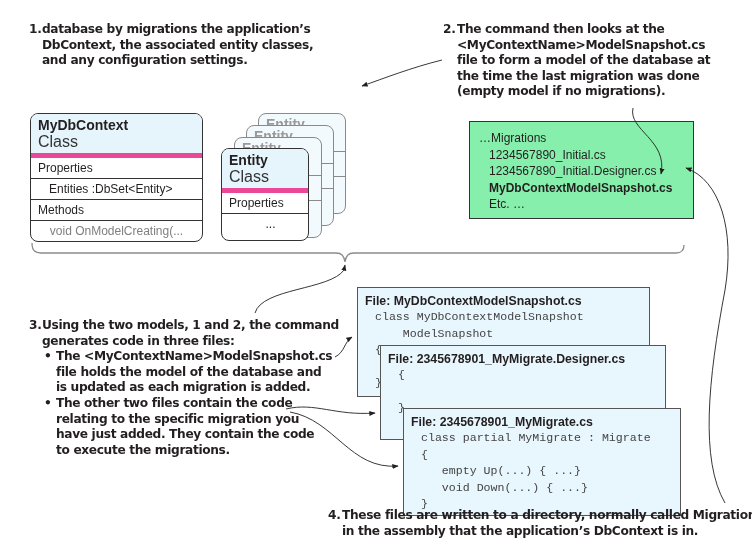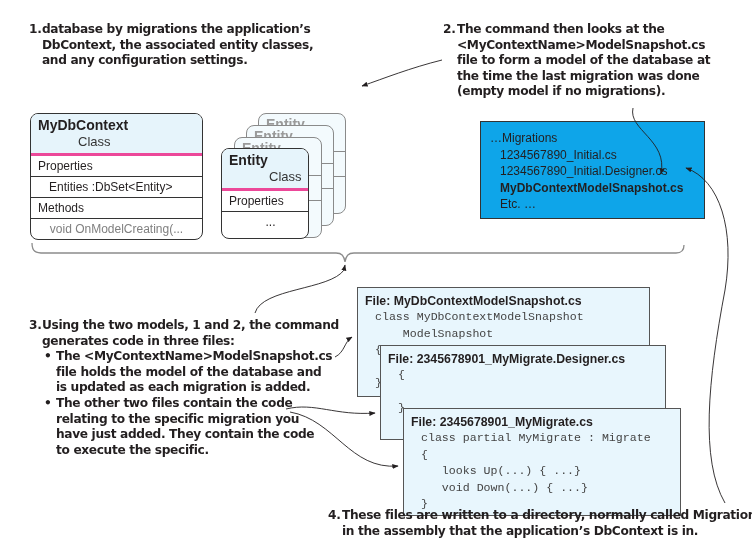--- a/index.html
+++ b/index.html
@@ -7,33 +7,33 @@
           font-family:"Liberation Sans", sans-serif; color:#231f20; }
   .ann { position:absolute; font-family:"DejaVu Sans", sans-serif; font-weight:bold;
          font-size:12.2px; line-height:15.6px; color:#231f20; letter-spacing:-0.35px; }
   .ann .num { position:absolute; left:0; top:0; }
   .ann .line { display:block; white-space:nowrap; }
   .bullet-line { display:block; white-space:nowrap; }
   svg.overlay { position:absolute; left:0; top:0; width:752px; height:549px; pointer-events:none; }
 
   
   .uml { position:absolute; background:#fff; border:1.3px solid #333; border-radius:8px; overflow:hidden; }
-  .uml .head { background:#e6f4fb; padding:3px 7px 4px 7px; border-bottom:3px solid #ec4899; }
+  .uml .head { background:#e6f4fb; padding:3px 7px 4px 7px; border-bottom:5px solid #ec4899; }
   .uml .title { font-weight:bold; font-size:14px; line-height:17px; color:#231f20; }
-  .uml .sub { font-size:13px; line-height:15px; color:#333;margin-left:40px; }
+  .uml .sub { font-size:16px; line-height:15px; color:#333; }
   .uml .row { font-size:12px; line-height:14px; padding:3px 7px 3px 7px; border-bottom:1px solid #333; color:#231f20; white-space:nowrap; }
   .uml .row:last-child { border-bottom:none;text-align:center; }
   .uml .row.indent { padding-left:18px; }
   .uml .row.muted { color:#808080; }
   .ghost { position:absolute; background:#f3fafd; border:1.2px solid #8a8a8a; border-radius:8px; overflow:hidden; }
   .ghost .gtitle { font-weight:bold; font-size:14px; color:#9a9a9a; padding:2px 7px; height:14px; overflow:hidden; }
   .ghost .gline { position:absolute; left:0; right:0; height:1px; background:#8a8a8a; }
 
   
-  .folder { position:absolute; left:480px; top:121px; width:223px; height:96px; border:1.2px solid #333; background:#0ea5e9; }
+  .folder { position:absolute; left:469px; top:121px; width:223px; height:96px; border:1.2px solid #333; background:#86efac; }
   .folder .fl { font-size:12px; line-height:16.5px; white-space:nowrap; color:#231f20; }
   .folder .fl.bold { font-weight:bold; }
 
   
   .codefile { position:absolute; background:#e8f6fd; border:1.4px solid #555; }
   .codefile .fname { font-family:"Liberation Sans", sans-serif; font-weight:bold; font-size:12.3px; line-height:15px; color:#231f20; padding:6px 0 0 7px; white-space:nowrap; }
   .codefile .code { font-family:"Liberation Mono", monospace; font-size:11.6px; line-height:16.6px; color:#444; white-space:pre; padding-left:17px; }
 </style>
 </head>
 <body>
@@ -117,42 +117,42 @@
   <div class="codefile" style="left:380px; top:345px; width:284px; height:93px;">
     <div class="fname">File: 2345678901_MyMigrate.Designer.cs</div>
     <div class="code">{</div>
     <div class="code">&nbsp;</div>
     <div class="code">}</div>
   </div>
   <div class="codefile" style="left:403px; top:408px; width:276px; height:106px;">
     <div class="fname">File: 2345678901_MyMigrate.cs</div>
     <div class="code">class partial MyMigrate : Migrate</div>
     <div class="code">{</div>
-    <div class="code">   looks Up(...) { ...}</div>
+    <div class="code">   empty Up(...) { ...}</div>
     <div class="code">   void Down(...) { ...}</div>
     <div class="code">}</div>
   </div>
 
   <div class="ann" style="left:29px; top:318px;">
     <span class="num">3.</span>
     <div style="padding-left:13px;">
       <span class="line">Using the two models, 1 and 2, the command</span>
       <span class="line">generates code in three files:</span>
       <div style="position:relative; padding-left:14px;">
         <span style="position:absolute; left:2px; top:0;">•</span>
         <span class="bullet-line">The &lt;MyContextName&gt;ModelSnapshot.cs</span>
         <span class="bullet-line">file holds the model of the database and</span>
         <span class="bullet-line">is updated as each migration is added.</span>
       </div>
       <div style="position:relative; padding-left:14px;">
         <span style="position:absolute; left:2px; top:0;">•</span>
         <span class="bullet-line">The other two files contain the code</span>
         <span class="bullet-line">relating to the specific migration you</span>
         <span class="bullet-line">have just added. They contain the code</span>
-        <span class="bullet-line">to execute the specific.</span>
+        <span class="bullet-line">to execute the migrations.</span>
       </div>
     </div>
   </div>
 
   <div class="ann" style="left:328px; top:508px;">
     <span class="num">4.</span>
     <div style="padding-left:14px;">
       <span class="line">These files are written to a directory, normally called Migrations,</span>
       <span class="line">in the assembly that the application’s DbContext is in.</span>
     </div>

